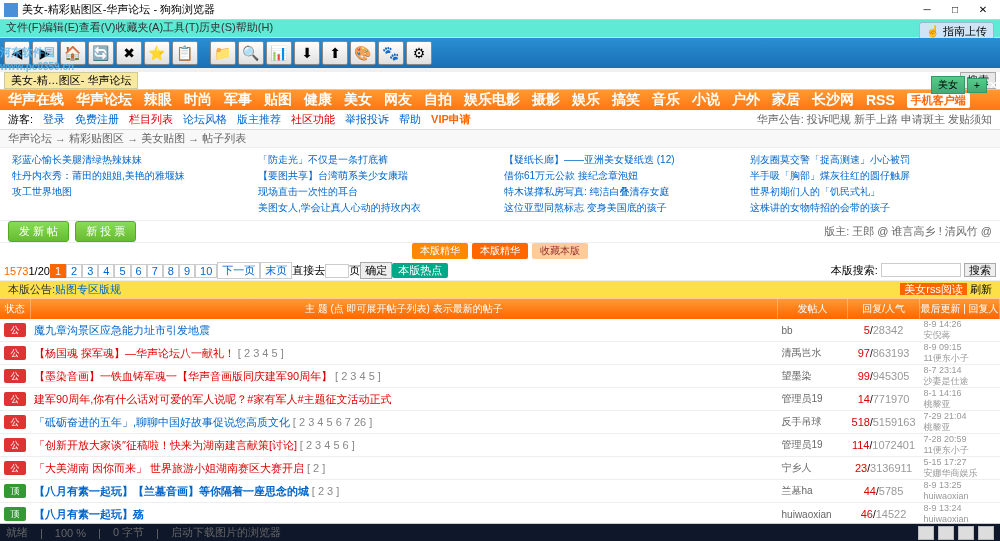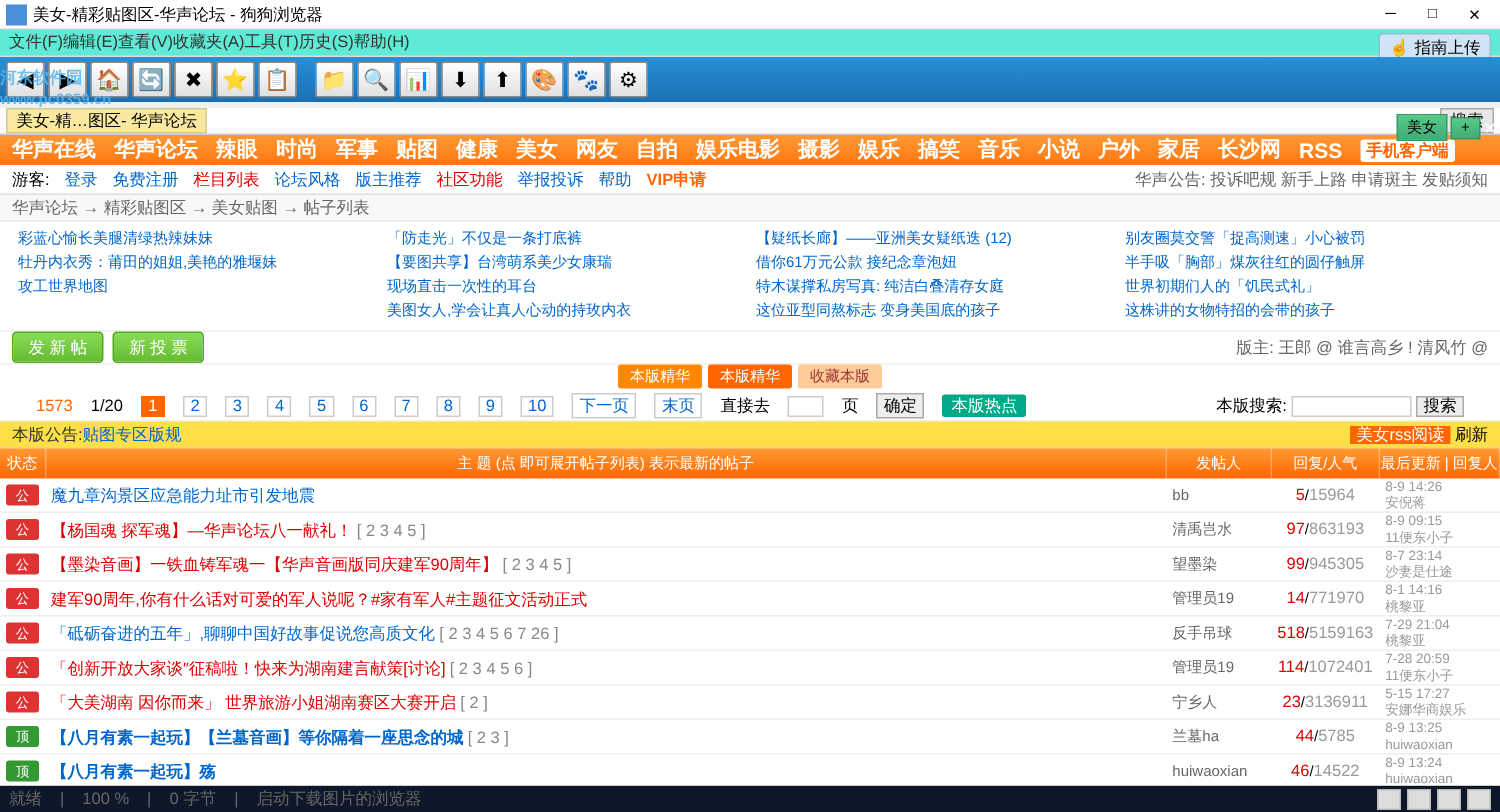--- a/index.html
+++ b/index.html
@@ -36,21 +36,21 @@
 .linkcol{flex:1;padding:0 4px}
 .linkcol a{display:block;color:#06c;line-height:16px;font-size:10px}
 .controlbar{height:22px;display:flex;align-items:center;padding:0 8px;gap:6px;border-bottom:1px solid #eee}
 .controlbar .newbtn{background:linear-gradient(#8d5,#6b3);color:#fff;padding:2px 10px;border-radius:3px;border:1px solid #5a2}
 .controlbar .right{margin-left:auto;color:#666}
 .midbtns{height:18px;display:flex;align-items:flex-start;justify-content:center;gap:4px}
 .midbtns span{padding:1px 8px;font-size:10px;border-radius:2px}
 .midbtns .o1{background:#f80;color:#fff}
 .midbtns .o2{background:#f60;color:#fff}
 .midbtns .o3{background:#fc9;color:#933}
-.pager{height:20px;display:flex;align-items:center;padding:0 24px;gap:12px;border-bottom:1px solid #eee}
+.pager{height:20px;display:flex;align-items:center;padding:0 4px;gap:0;border-bottom:1px solid #eee}
 .pager .cnt{color:#f60}
 .pager .pg{border:1px solid #ccc;padding:0 4px;color:#06c}
 .pager .pg.cur{background:#f60;color:#fff;border-color:#f60}
 .pager input{width:24px;border:1px solid #ccc;height:14px}
 .pager .btn{border:1px solid #aaa;background:#eee;padding:0 4px}
 .pager .hot{background:#0a8;color:#fff;padding:0 6px;border-radius:2px}
 .pager .right{margin-left:auto}
 .announce{height:18px;background:#fde047;display:flex;align-items:center;padding:0 8px;border-bottom:1px solid #fc9}
 .announce .label{color:#333}
 .announce .right{margin-left:auto}
@@ -260,21 +260,21 @@
   <th style="width:70px">发帖人</th>
   <th style="width:70px">回复/人气</th>
   <th style="width:80px">最后更新 | 回复人</th>
 </tr>
       </thead>
 <tbody id="tbody">
         <tr>
           <td><span class="badge ">公</span></td>
   <td><a class="tlink ">魔九章沟景区应急能力址市引发地震</a> </td>
   <td class="auth">bb</td>
-  <td class="reply"><span class="r">5</span>/<span class="v">15964</span></td>
+  <td class="reply"><span class="r">5</span>/<span class="v">28342</span></td>
   <td class="date">
             <div>8-9 14:26</div>
             <div>安倪蒋</div>
           </td>
         </tr>
         <tr>
           <td><span class="badge ">公</span></td>
   <td><a class="tlink red">【杨国魂 探军魂】—华声论坛八一献礼！</a> <span class="pgs">[ 2 3 4 5 ]</span></td>
   <td class="auth">清禹岂水</td>
   <td class="reply"><span class="r">97</span>/<span class="v">863193</span></td>

